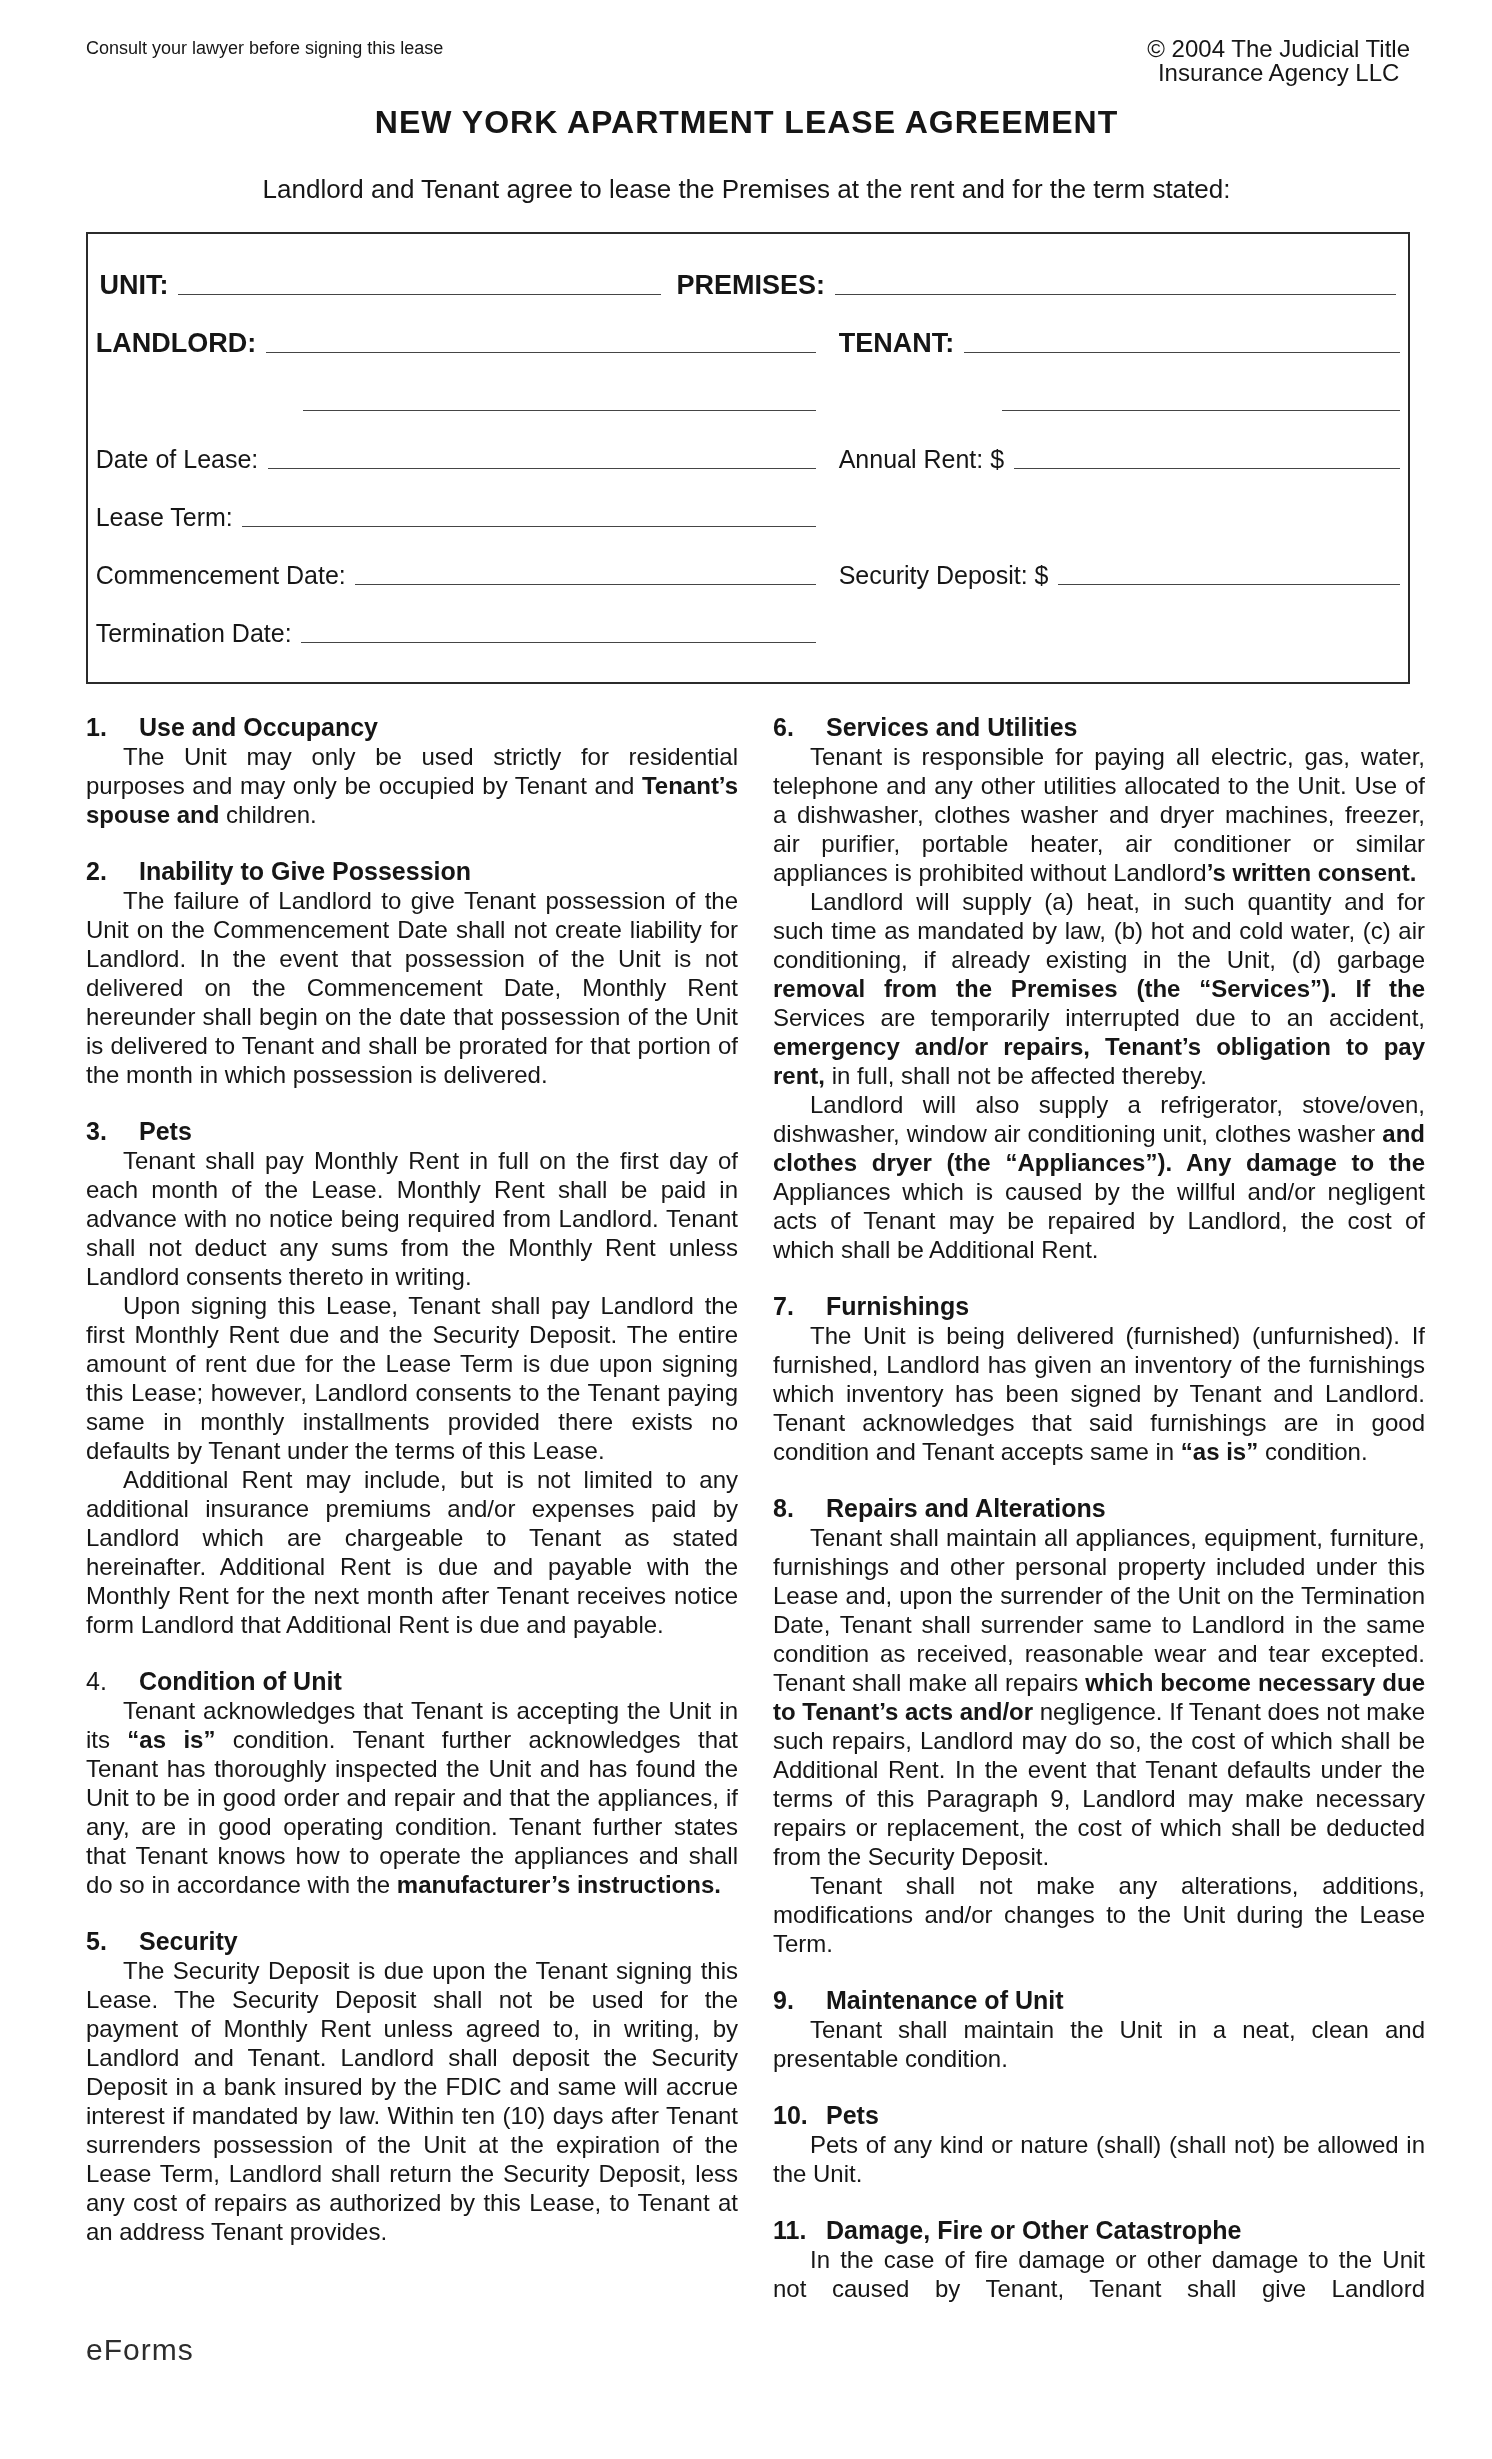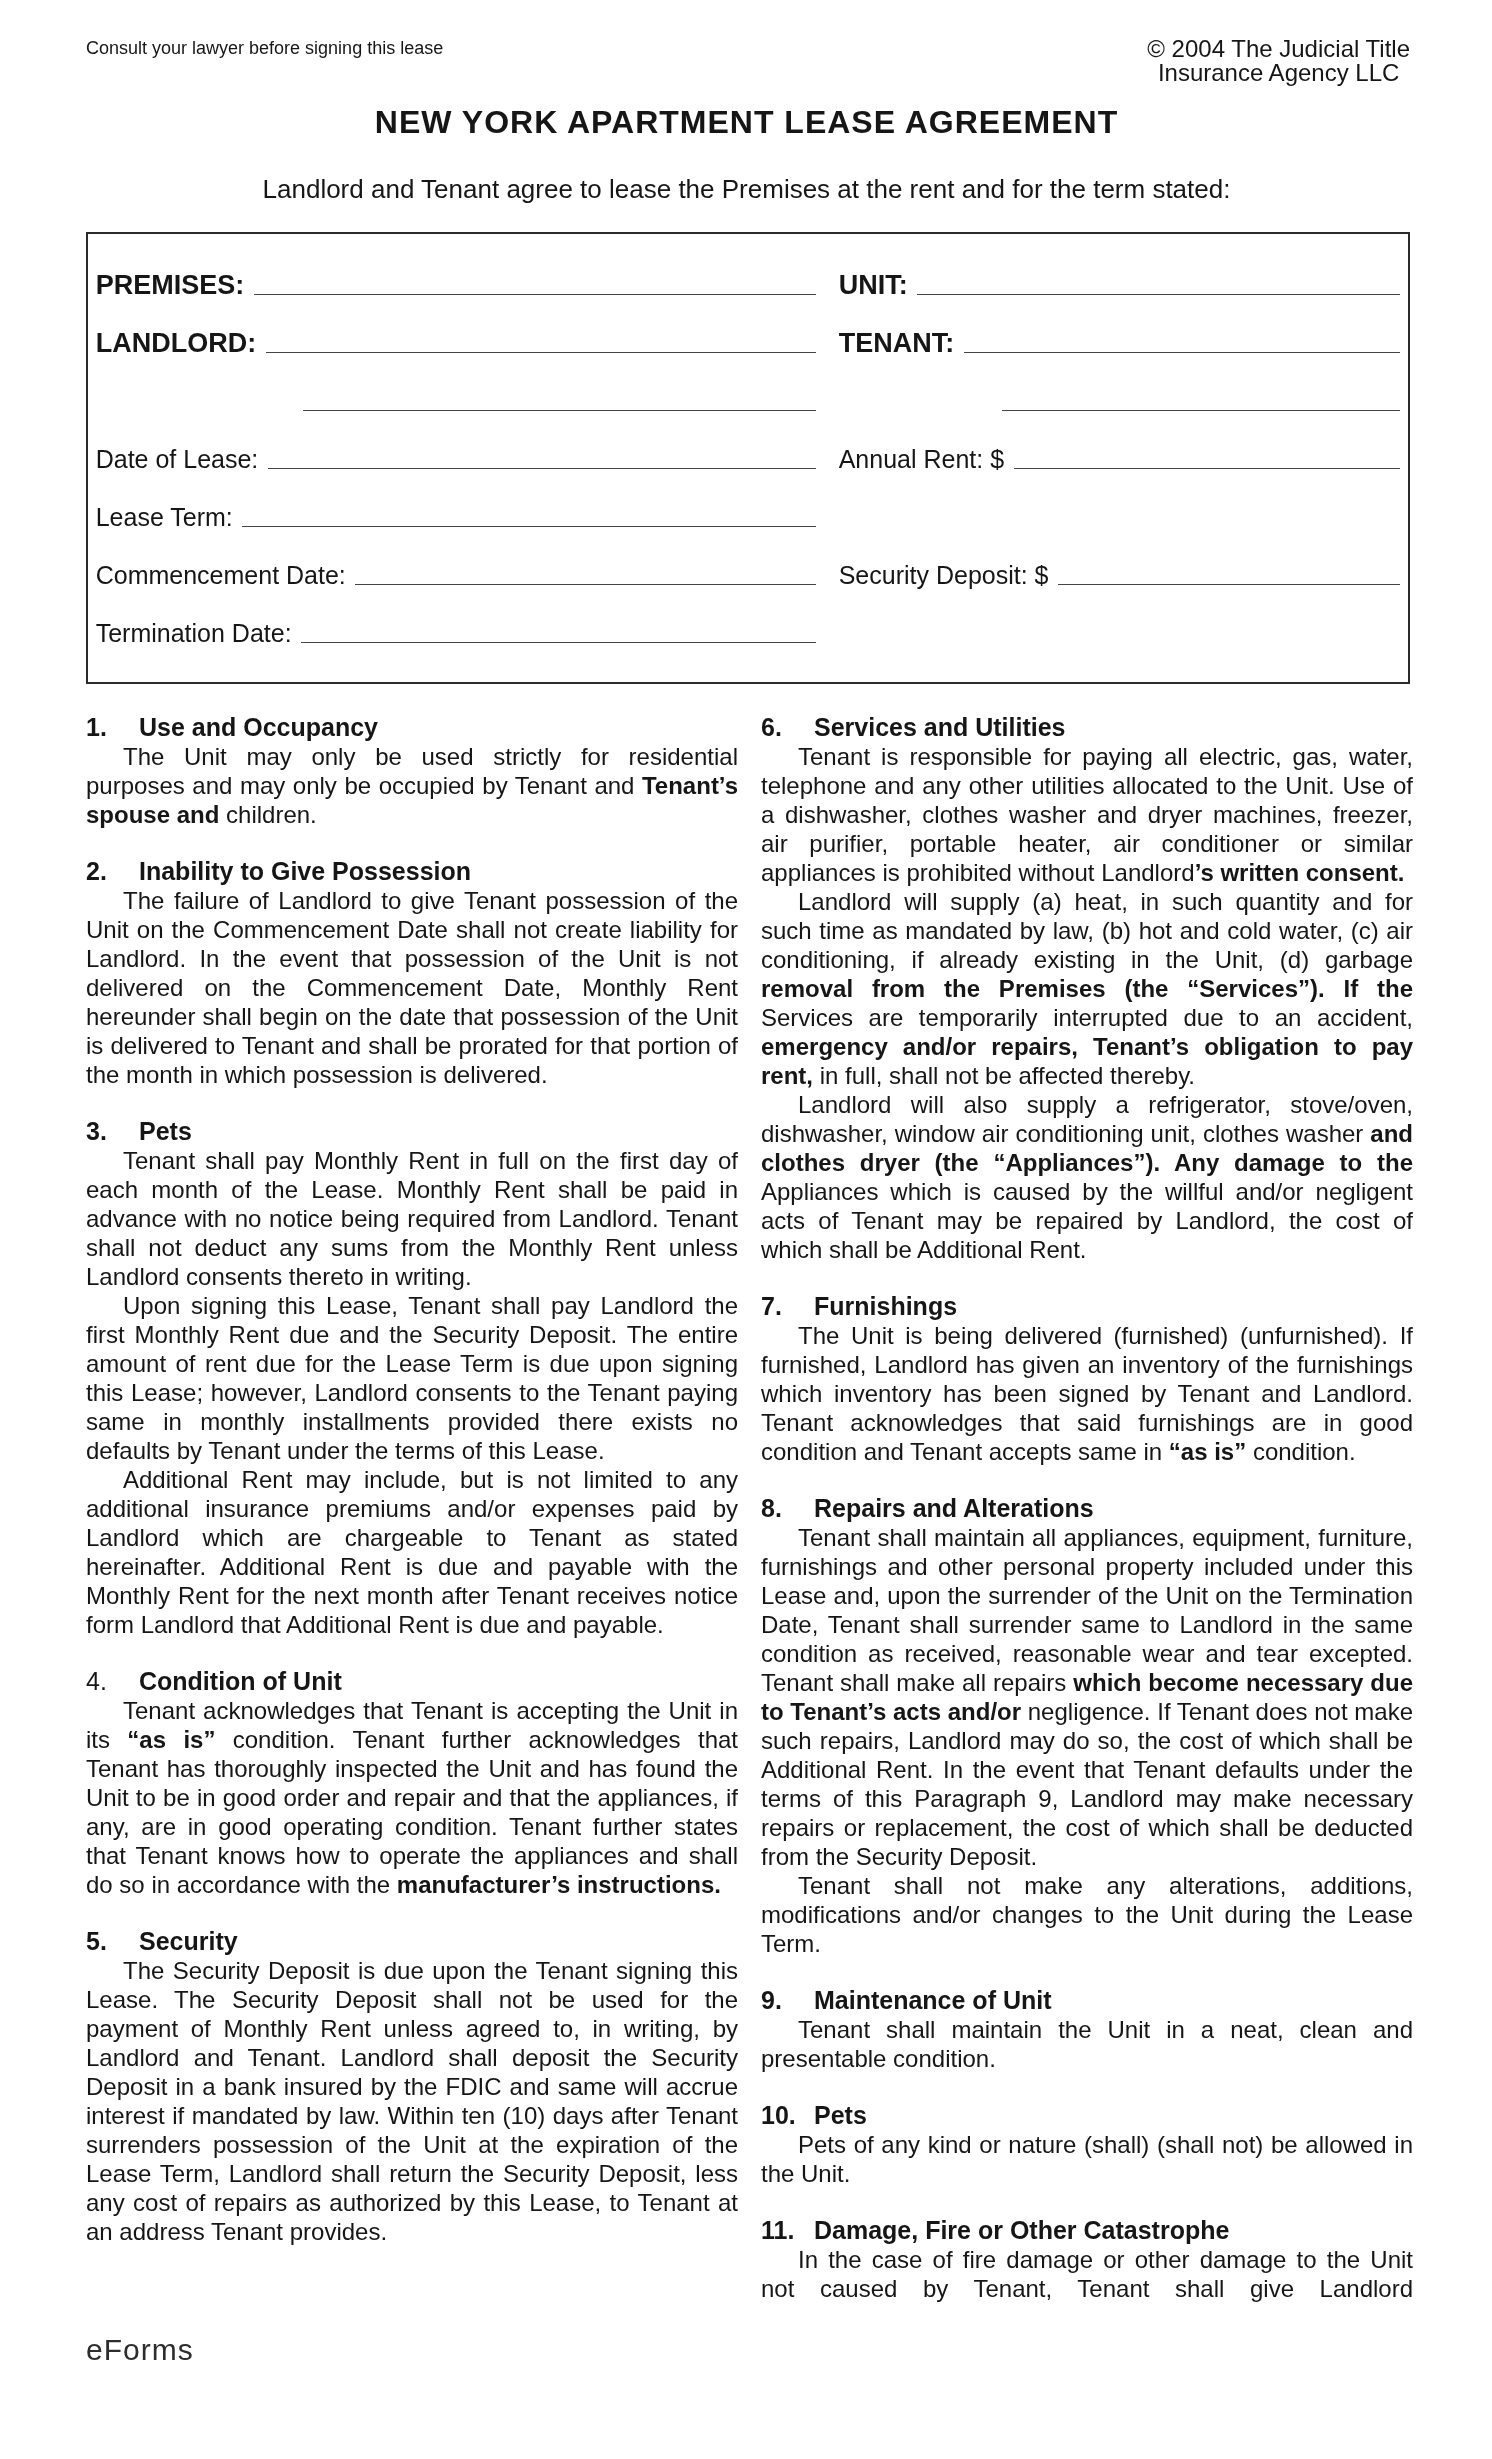--- a/index.html
+++ b/index.html
@@ -48,21 +48,21 @@
   .flabel{white-space:nowrap;font-size:25px;line-height:29px;}
   .flabel.b{font-weight:bold;font-size:27px;}
   .fline{flex:1;border-bottom:1.9px solid #454545;margin-left:9.6px;margin-bottom:4.8px;}
   .fline.ind-l{margin-left:207px;}
   .fline.ind-r{margin-left:163px;}
   
   .columns{
     margin-top:29px;
     padding:0 61px 0 86px;
     display:flex;
-    gap:23px;
+    gap:35px;
   }
   .col{width:652px;font-size:24px;line-height:29px;}
   .sec + .sec{margin-top:28px;}
   .sec-h{font-weight:bold;font-size:25px;line-height:29px;}
   .sec-num{display:inline-block;min-width:53px;}
   .sec-num.normal{font-weight:normal;}
   .col p{
     margin:0;
     text-align:justify;
     text-indent:37px;
@@ -91,26 +91,26 @@
       <div>Insurance Agency LLC</div>
     </div>
   </div>
 
   <h1 class="title">NEW YORK APARTMENT LEASE AGREEMENT</h1>
 
   <div class="intro">Landlord and Tenant agree to lease the Premises at the rent and for the term stated:</div>
 
   <div class="form-box">
     <div class="frow">
+      <div class="fcell rc">
+        <span class="flabel b">UNIT:</span>
+        <span class="fline"></span>
+      </div>
       <div class="fcell lc">
         <span class="flabel b">PREMISES:</span>
-        <span class="fline"></span>
-      </div>
-      <div class="fcell rc">
-        <span class="flabel b">UNIT:</span>
         <span class="fline"></span>
       </div>
     </div>
     <div class="frow">
       <div class="fcell lc">
         <span class="flabel b">LANDLORD:</span>
         <span class="fline"></span>
       </div>
       <div class="fcell rc">
         <span class="flabel b">TENANT:</span>

